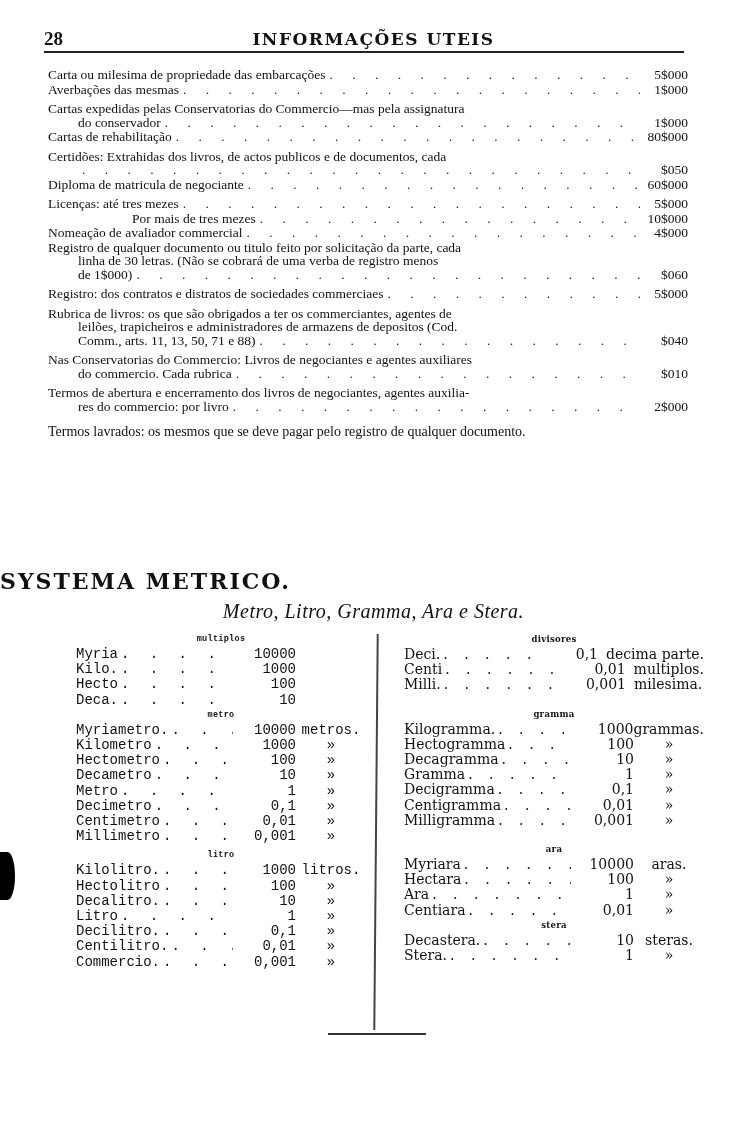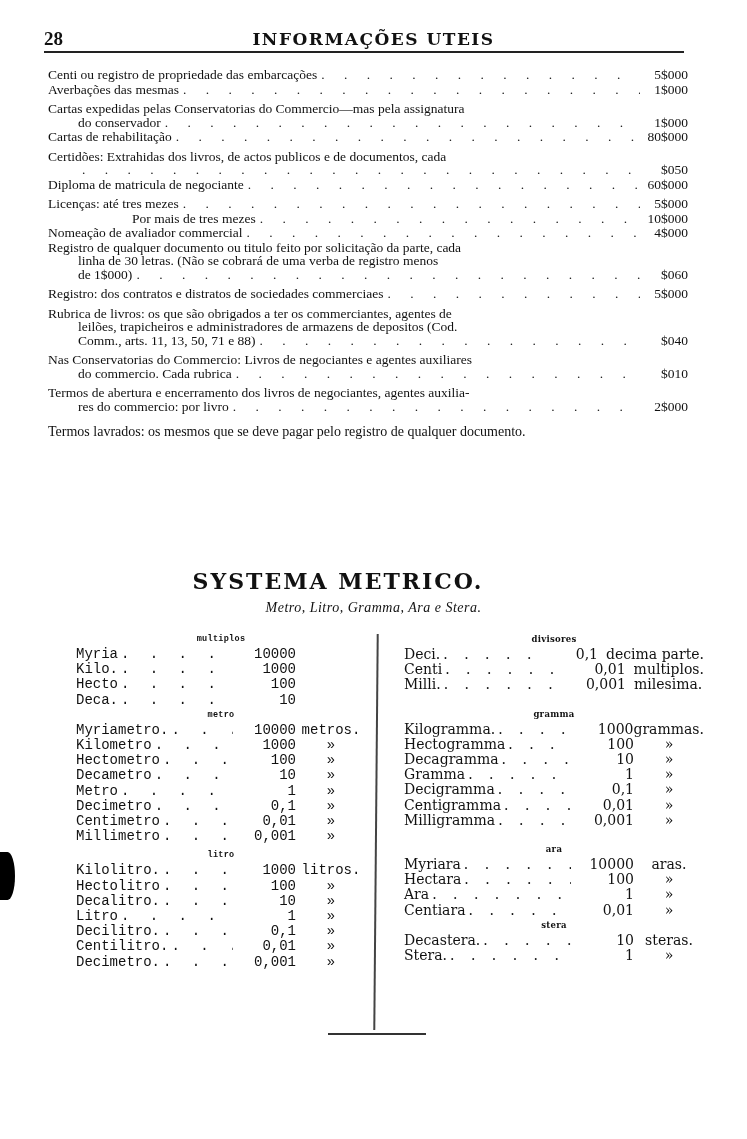--- a/index.html
+++ b/index.html
@@ -19,23 +19,23 @@
   .entry.gap { margin-top: 6px; }
   .line { display: flex; align-items: baseline; white-space: nowrap; }
   .line .txt { white-space: nowrap; }
   .line.indent { padding-left: 30px; }
   .line.indent2 { padding-left: 84px; }
   .dots { flex: 1; overflow: hidden; letter-spacing: 8px; margin: 0 4px; color: #222; }
   .dots::after { content: ". . . . . . . . . . . . . . . . . . . . . . . . . . . . . . . . . . . . . . . . . . . . . . . . . ."; }
   .price { min-width: 44px; text-align: right; }
   .final-note { margin-top: 12px; font-size: 14px; }
 
-  .sm-title { left: 0; width: 676px; top: 568px; text-align: center; font-size: 22px;
+  .sm-title { left: 0; width: 676px; top: 568px; font-size: 22px;
               font-weight: bold; letter-spacing: 2px; font-family: "DejaVu Serif", serif; }
-  .sm-subtitle { left: 0; width: 747px; top: 600px; text-align: center; font-size: 14px;
+  .sm-subtitle { left: 0; width: 747px; top: 600px; text-align: center; font-size: 20px;
                  font-style: italic; letter-spacing: 0.5px; }
   .divider-v { left: 375px; top: 634px; width: 1.5px; height: 396px; background: #444; transform: rotate(0.5deg); }
   .rule-bottom { left: 328px; top: 1033px; width: 98px; height: 1.5px; background: #333; }
 
   .col { font-size: 14.5px; line-height: 15.2px; font-family: "DejaVu Serif", serif; }
   .col-left { left: 76px; top: 632px; width: 290px; font-family: Liberation Mono, monospace; }
   .col-right { left: 404px; top: 632px; width: 300px; }
   .grp-label { text-align: center; font-size: 8.5px; font-weight: bold; line-height: 11px;
                margin: 2px 0 2px 0; letter-spacing: 0.3px; }
   .mrow { display: flex; align-items: baseline; white-space: nowrap; font-size: 14px; }
@@ -52,21 +52,21 @@
 
 <div class="abs pagenum">28</div>
 <div class="abs running-head">INFORMAÇÕES UTEIS</div>
 <div class="abs head-rule"></div>
 <div class="abs edge-mark"></div>
 
 <div class="abs tarifa">
   <div id="fees-container">
       <div class="entry">
         <div class="line">
-          <span class="txt">Centi ou registro de propriedade das embarcações</span>
+          <span class="txt">Carta ou milesima de propriedade das embarcações</span>
           <span class="dots"></span>
           <span class="price">5$000</span>
         </div>
       </div>
       <div class="entry">
         <div class="line">
           <span class="txt">Averbações das mesmas</span>
           <span class="dots"></span>
           <span class="price">1$000</span>
         </div>
@@ -294,21 +294,21 @@
       <span class="val">0,1</span>
       <span class="unit">»</span>
     </div>
     <div class="mrow">
       <span class="name">Centilitro.</span>
       <span class="mdots"></span>
       <span class="val">0,01</span>
       <span class="unit">»</span>
     </div>
     <div class="mrow">
-      <span class="name">Decimetro.</span>
+      <span class="name">Commercio.</span>
       <span class="mdots"></span>
       <span class="val">0,001</span>
       <span class="unit">»</span>
     </div>
   </div>
 <div class="abs col col-right" id="col-right">
     <div class="grp-label">divisores</div>
     <div class="mrow">
       <span class="name">Deci.</span>
       <span class="mdots"></span>

